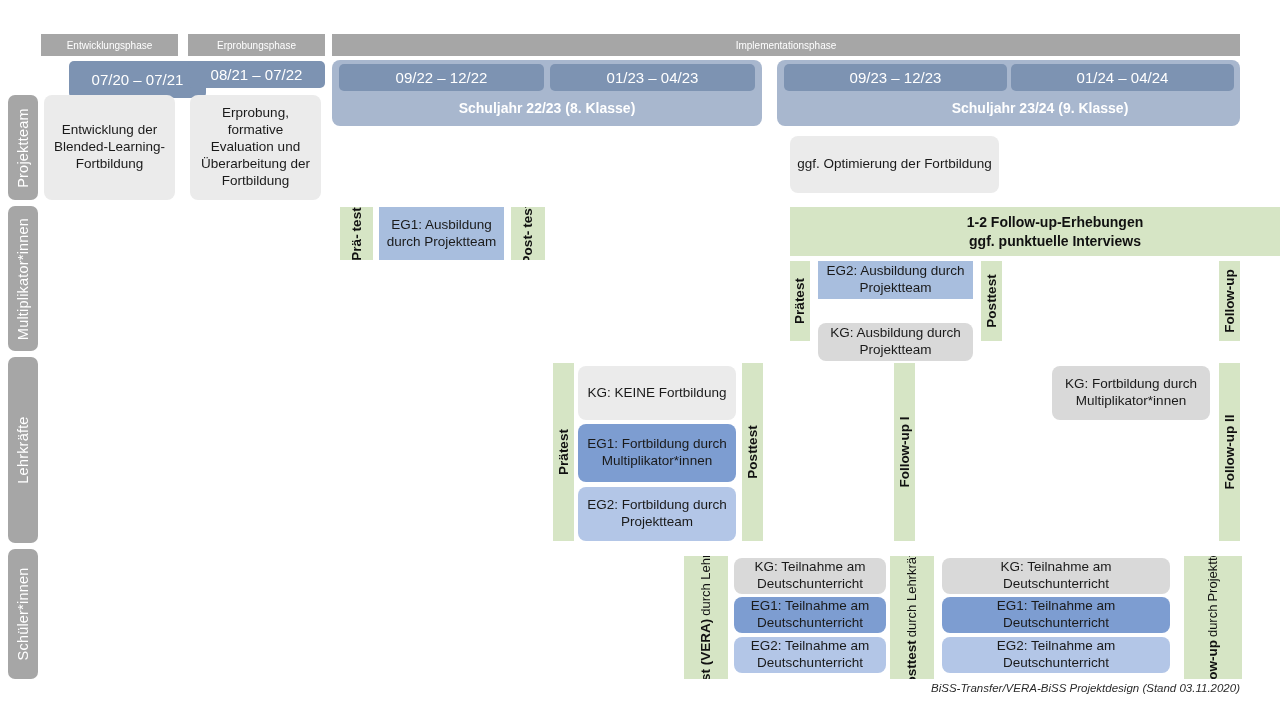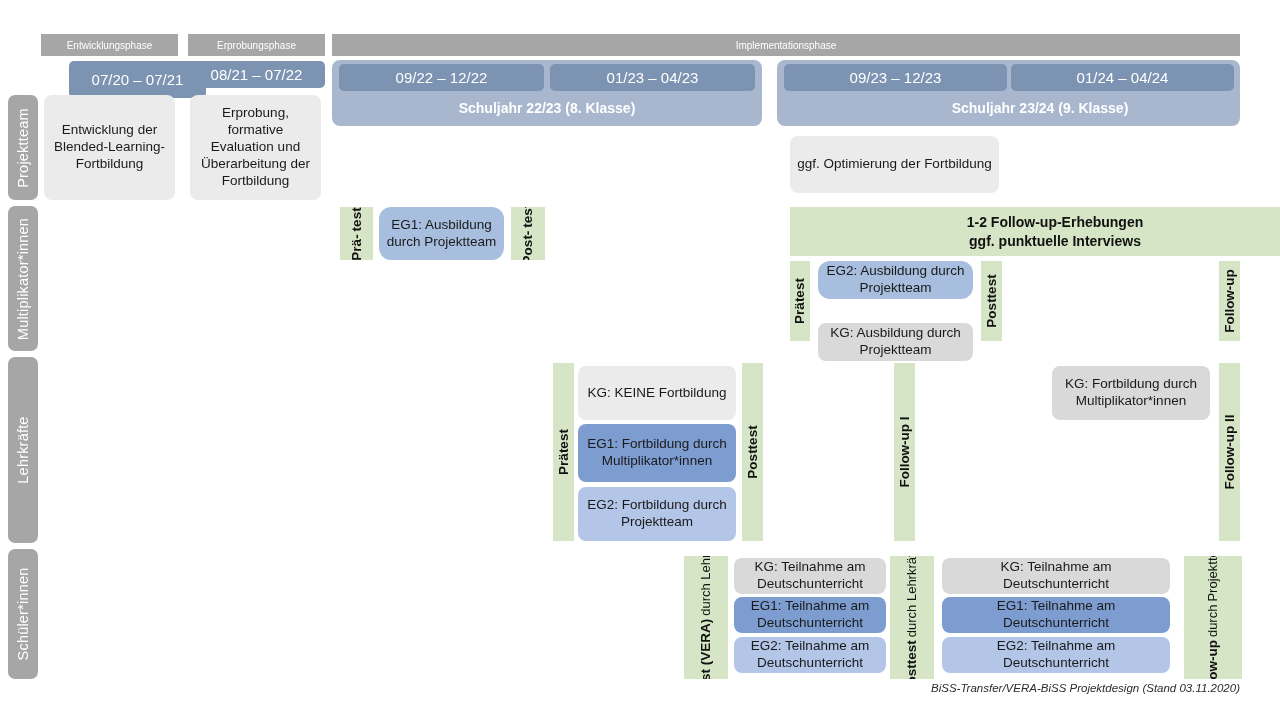--- a/index.html
+++ b/index.html
@@ -79,21 +79,21 @@
     display: flex;
     align-items: center;
     justify-content: center;
     text-align: center;
     line-height: 1.25;
     padding: 2px 6px;
   }
   .grey-box.dark { background: #d9d9d9; }
   .blue-mid {
     background: #a8bede;
-    border-radius: 12px;
+    border-radius: 0;
     color: #1a1a1a;
     font-size: 13.5px;
     display: flex;
     align-items: center;
     justify-content: center;
     text-align: center;
     line-height: 1.25;
     padding: 2px 6px;
   }
   .blue-light {

